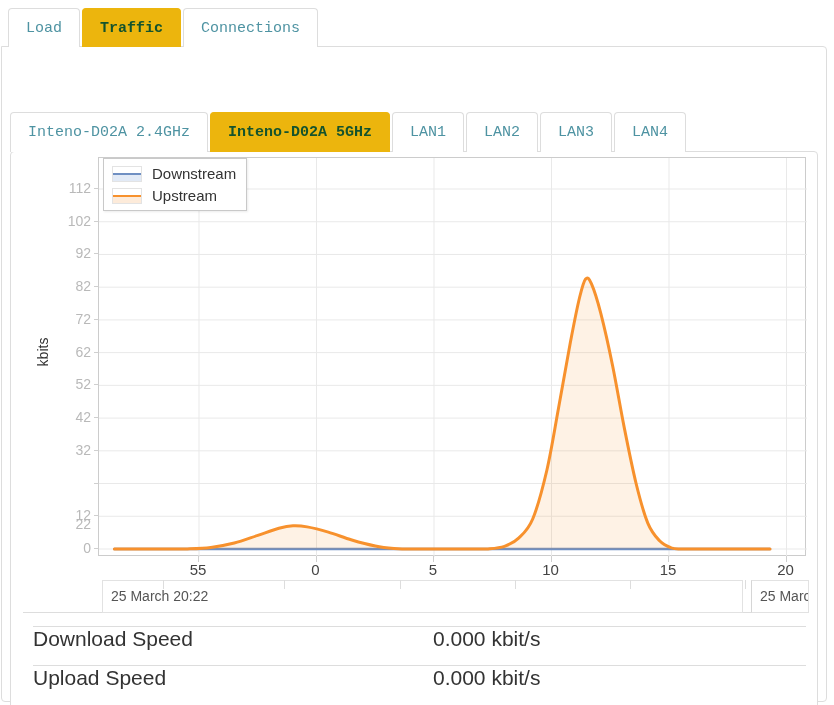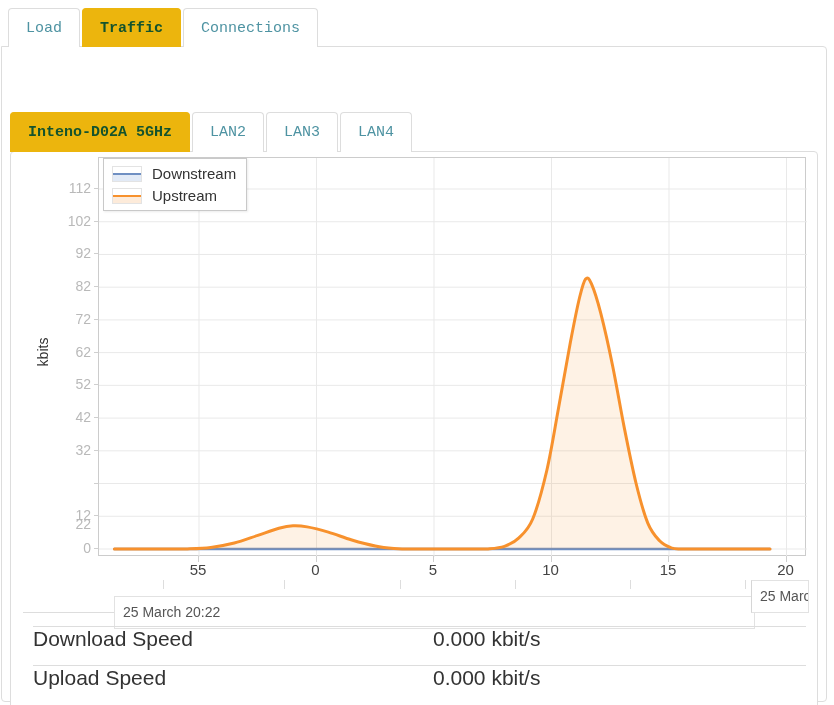--- a/index.html
+++ b/index.html
@@ -85,21 +85,23 @@
 
 <div class="tabs-row tabs-row1">
   <div class="tab">Load</div>
   <div class="tab active">Traffic</div>
   <div class="tab">Connections</div>
 </div>
 
 <div class="outer-panel">
 
   <div class="tabs-row tabs-row2">
+    <div class="tab">Inteno-D02A 2.4GHz</div>
     <div class="tab active">Inteno-D02A 5GHz</div>
+    <div class="tab">LAN1</div>
     <div class="tab">LAN2</div>
     <div class="tab">LAN3</div>
     <div class="tab">LAN4</div>
   </div>
 
   <div class="inner-panel">
 
     <div class="ylab">kbits</div>
 
     <div class="plot">
@@ -173,21 +175,21 @@
         <div class="xtick-mark" style="left: 422px;"></div>
         <div class="xtick-label" style="left: 517.5px;">10</div>
         <div class="xtick-mark" style="left: 539.5px;"></div>
         <div class="xtick-label" style="left: 635px;">15</div>
         <div class="xtick-mark" style="left: 657px;"></div>
         <div class="xtick-label" style="left: 752.5px;">20</div>
         <div class="xtick-mark" style="left: 774.5px;"></div>
       </div>
 
     <div class="date-row">
-      <div class="date-box" style="left:91px; width:641px;margin-top:16px;">25 March 20:22</div>
+      <div class="date-box" style="left:79px; width:641px;">25 March 20:22</div>
       <div class="date-box" style="left:728px; width:58px; border-left:1px solid #d6d6d6;">25 March</div>
       <div id="minor-ticks">
           <div class="minor-tick" style="left: 140px;"></div>
           <div class="minor-tick" style="left: 261px;"></div>
           <div class="minor-tick" style="left: 377px;"></div>
           <div class="minor-tick" style="left: 492px;"></div>
           <div class="minor-tick" style="left: 607px;"></div>
           <div class="minor-tick" style="left: 722px;"></div>
         </div>
     </div>

